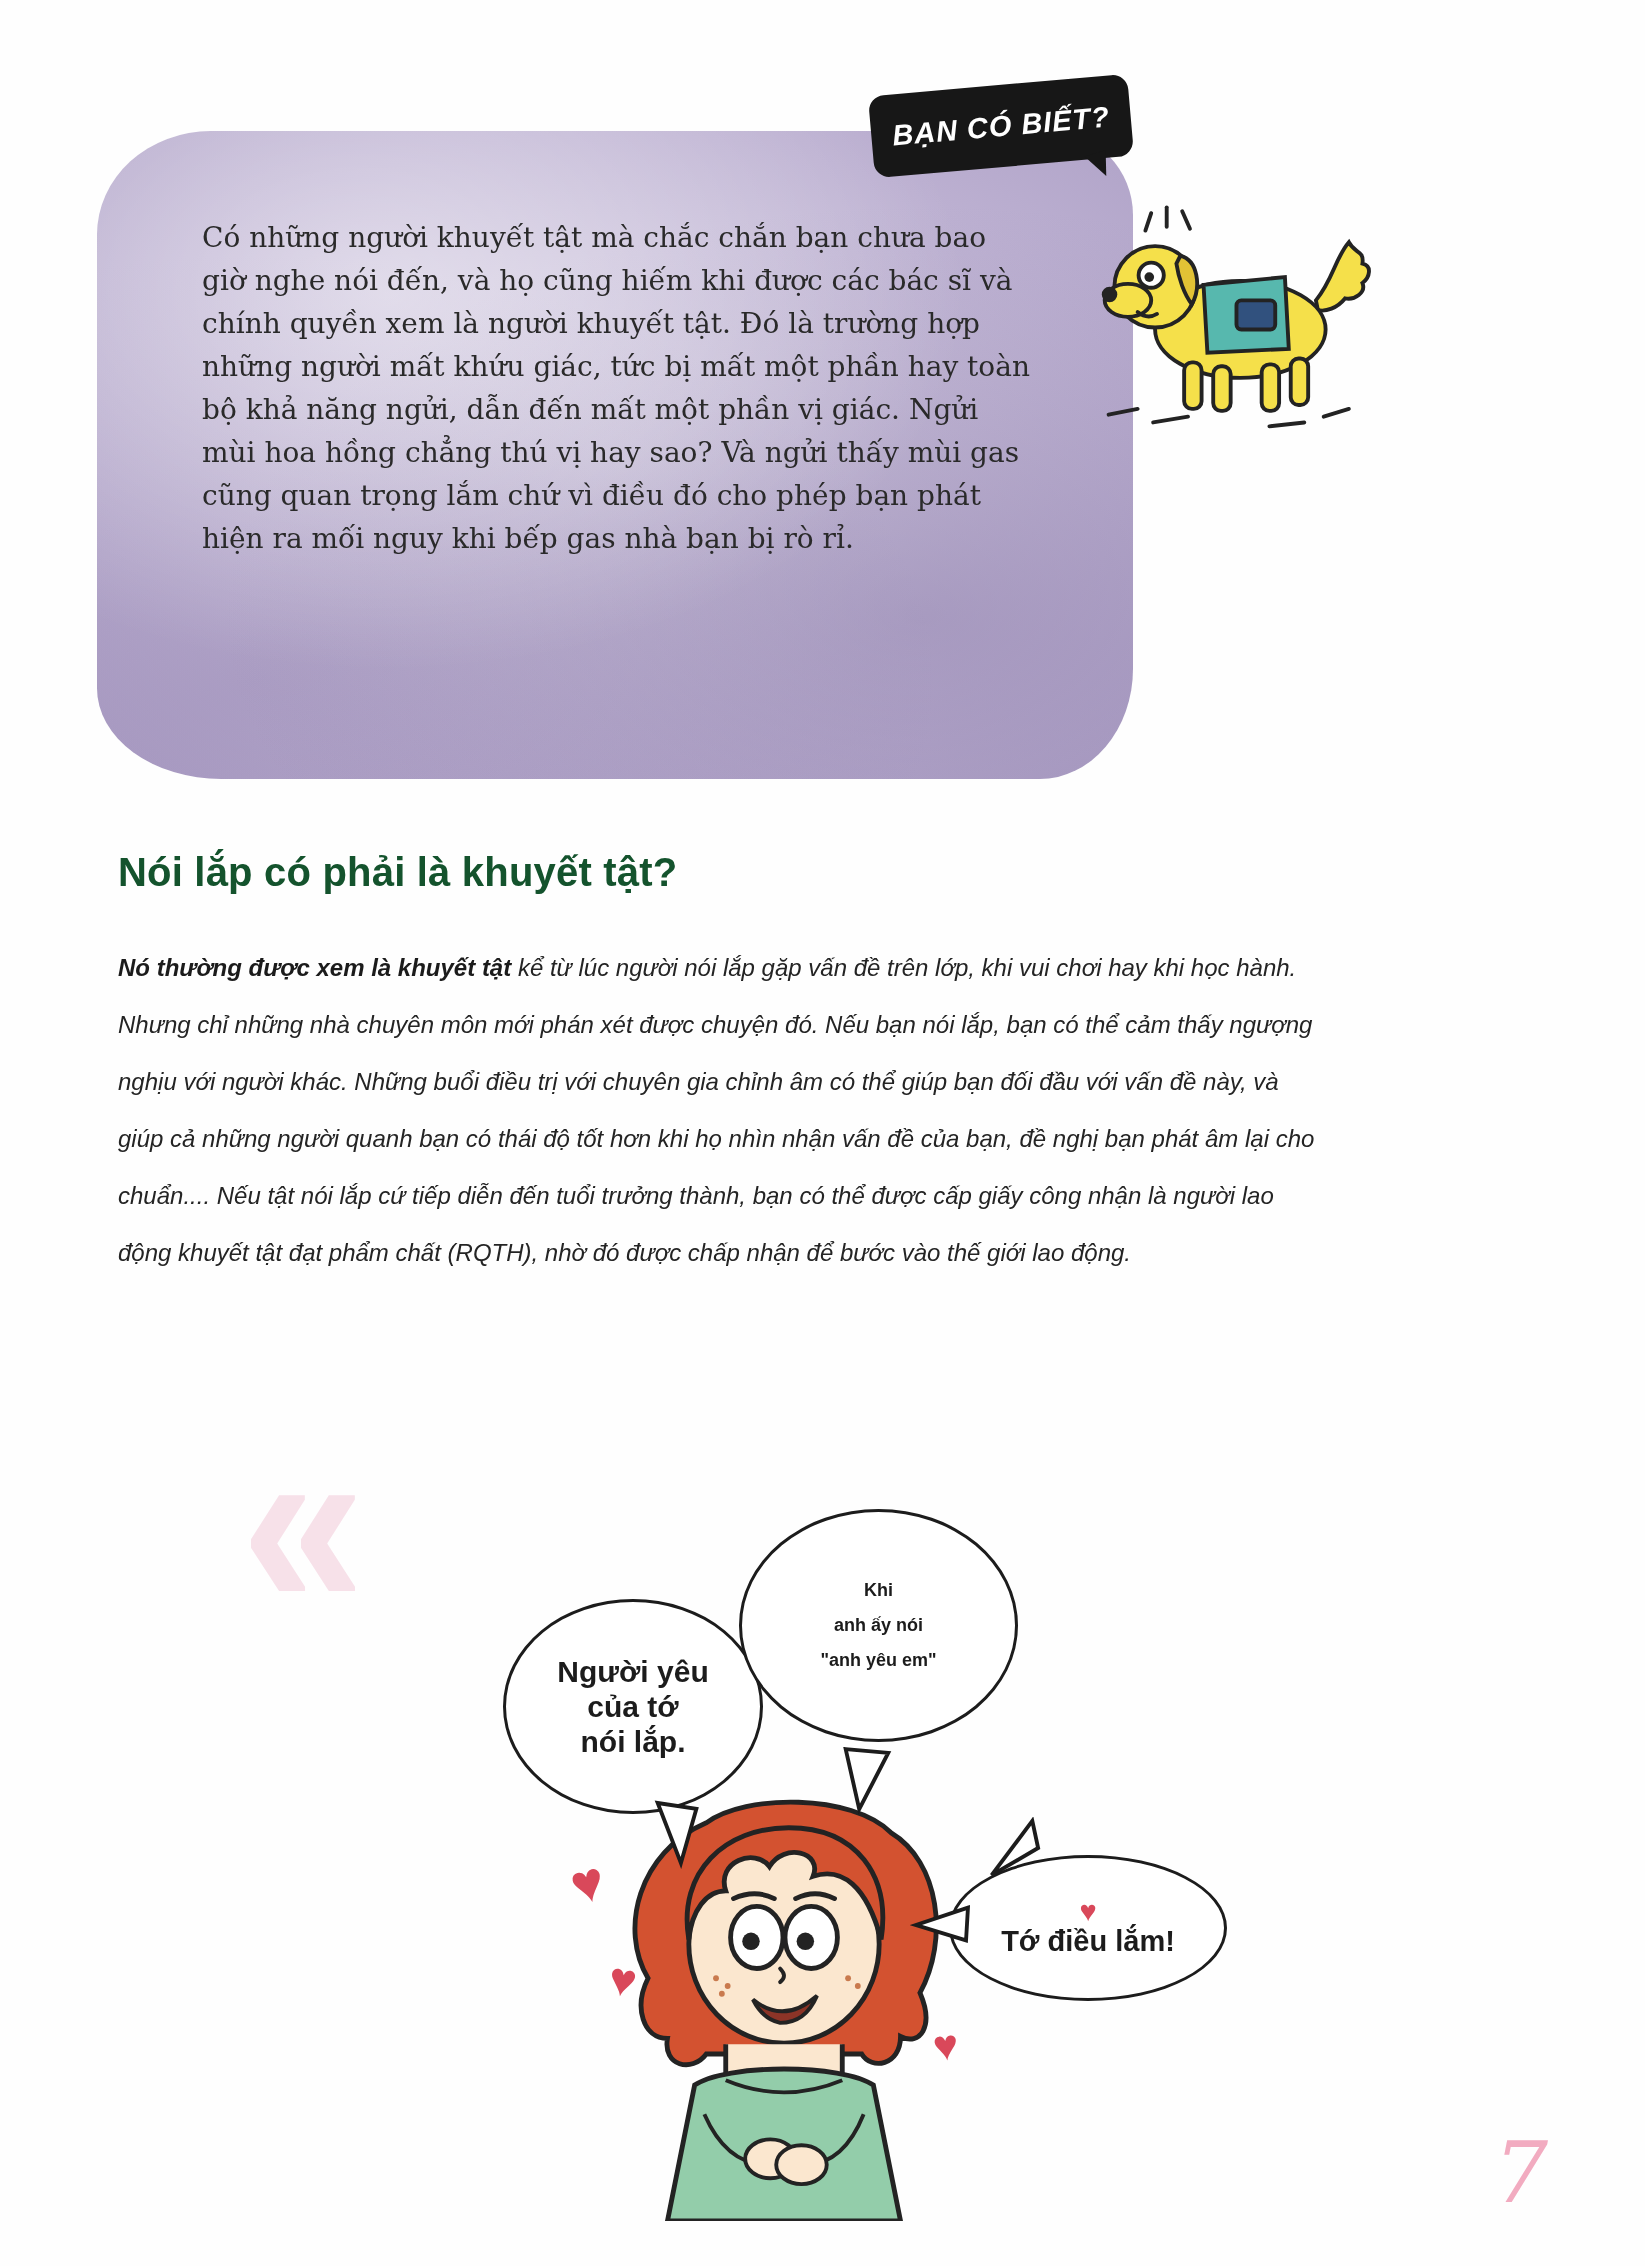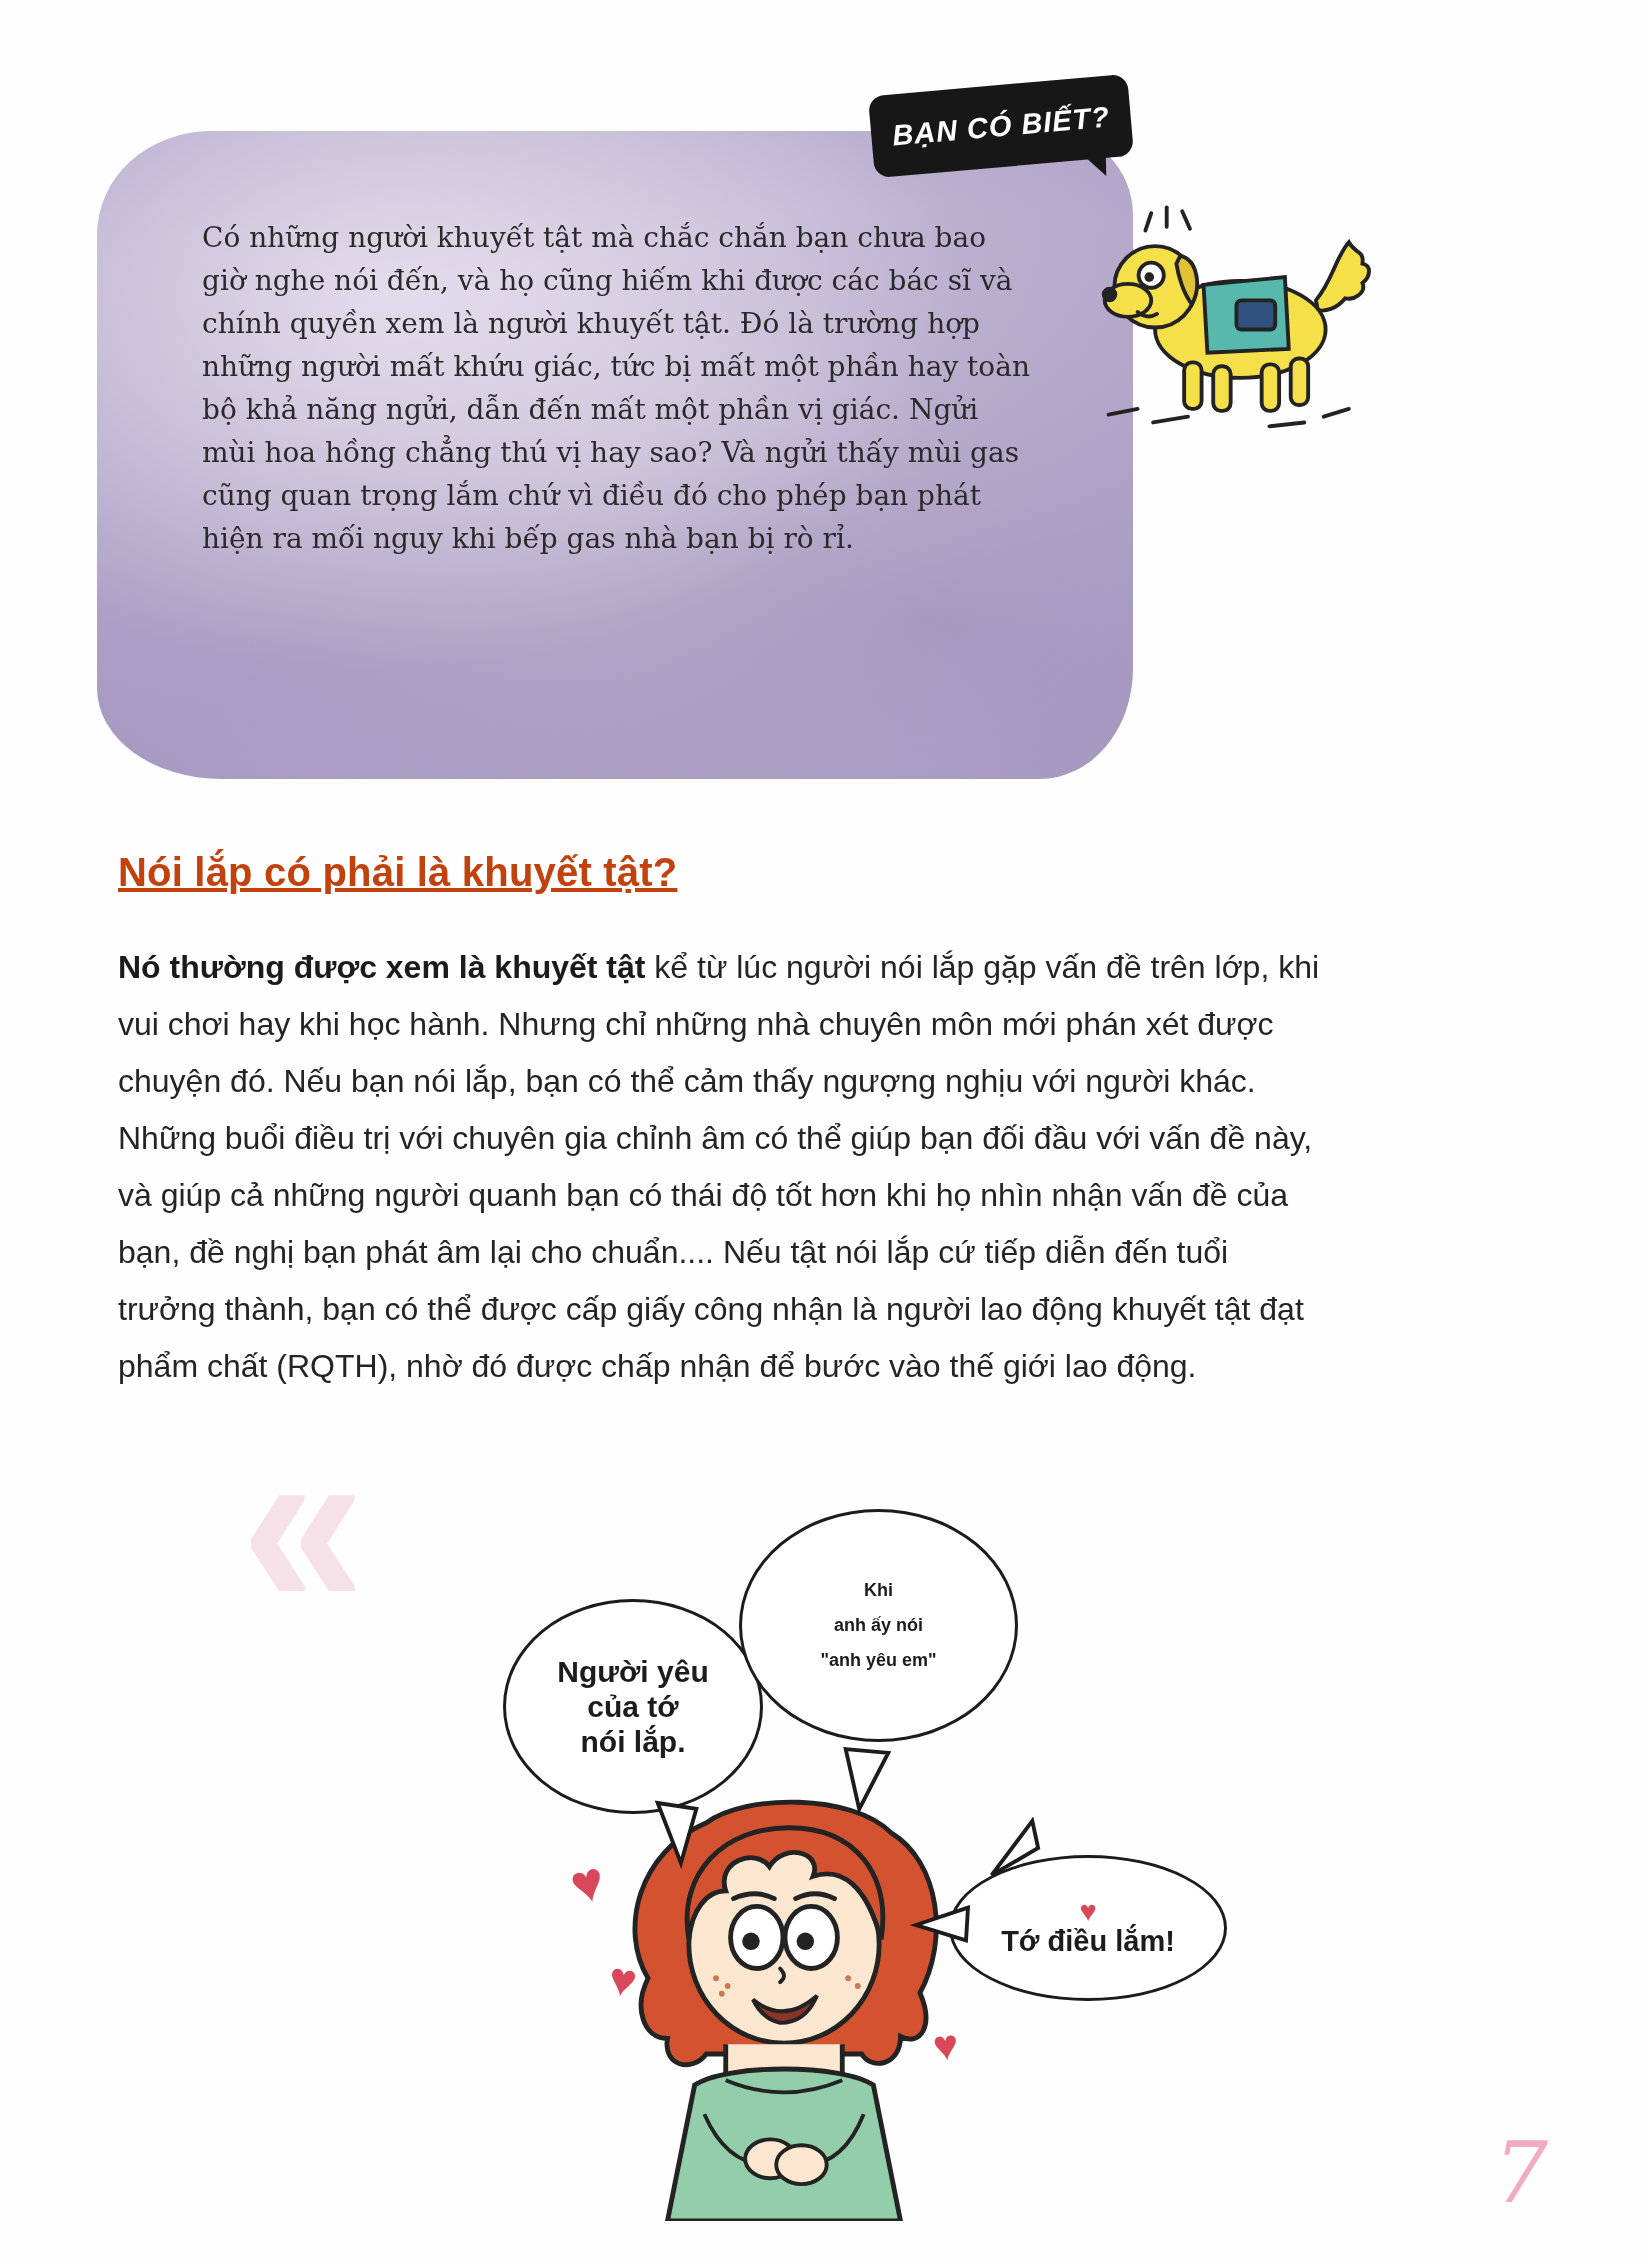--- a/index.html
+++ b/index.html
@@ -27,23 +27,23 @@
           border-radius: 11% 8% 9% 12% / 16% 13% 17% 14%;
           z-index:2; }
   .blob p { padding:85px 97px 0 105px; font-family:"DejaVu Serif", serif;
             font-size:28px; line-height:43px; color:#2a2a2a; }
 
   
   .dog { position:absolute; left:1095px; top:186px; width:281px; height:252px; z-index:6; }
 
   
   .heading { position:absolute; left:118px; top:850px; font-size:40px; font-weight:bold;
-             color:#c2410c; letter-spacing:0.2px;text-decoration:underline; }
+             color:#14532d; letter-spacing:0.2px; }
   .bodytext { position:absolute; left:118px; top:939px; width:1211px;
-              font-size:32px; line-height:57px; color:#242424; }
+              font-size:24px; line-height:57px; color:#242424;font-style:italic; }
   .bodytext strong { font-weight:bold; color:#1b1b1b; }
 
   
   .bubble { position:absolute; background:#ffffff; border:3.9px solid #1c1c1c;
             border-radius:50%; display:flex; flex-direction:column; align-items:center;
             justify-content:center; text-align:center; z-index:4;
             font-weight:bold; color:#1c1c1c; white-space:pre-line; }
   .bubble-left  { left:503px;  top:1599px; width:260px; height:215px; font-size:30px; line-height:35px; }
   .bubble-top   { left:739px;  top:1509px; width:279px; height:233px; font-size:18px; line-height:35px; }
   .bubble-right { left:972px; top:1628px; width:268px; height:206px; font-size:27px; line-height:35px; }

